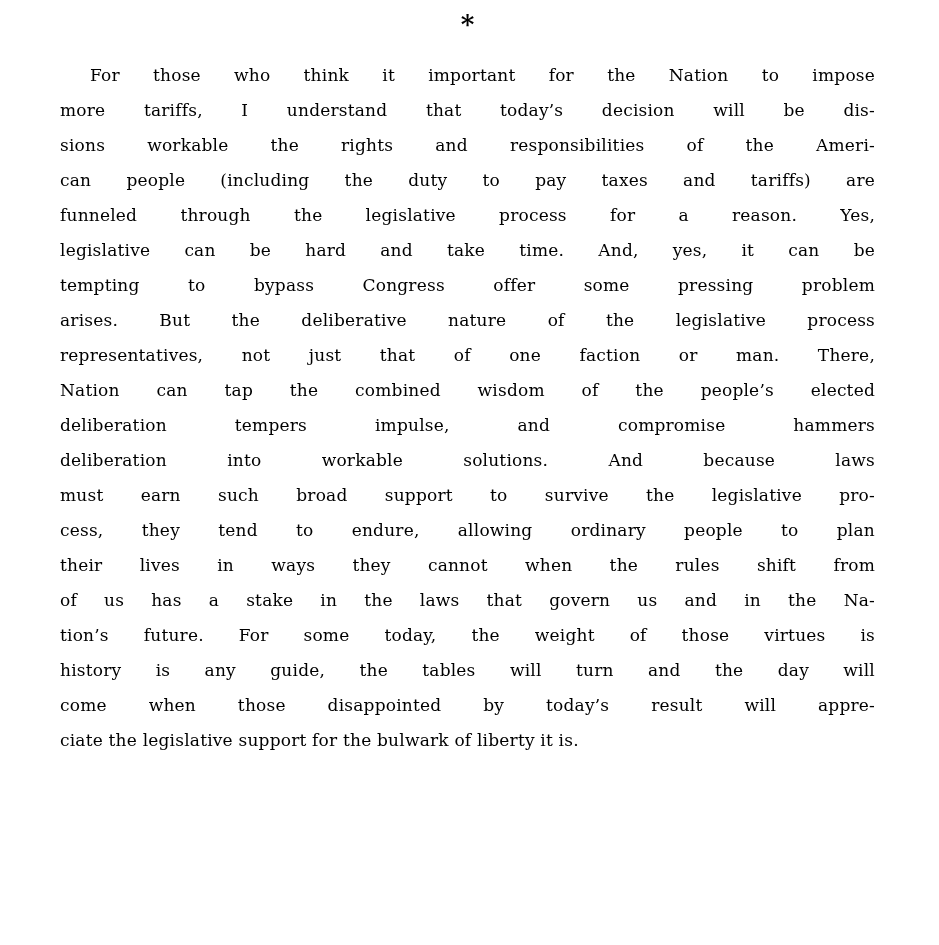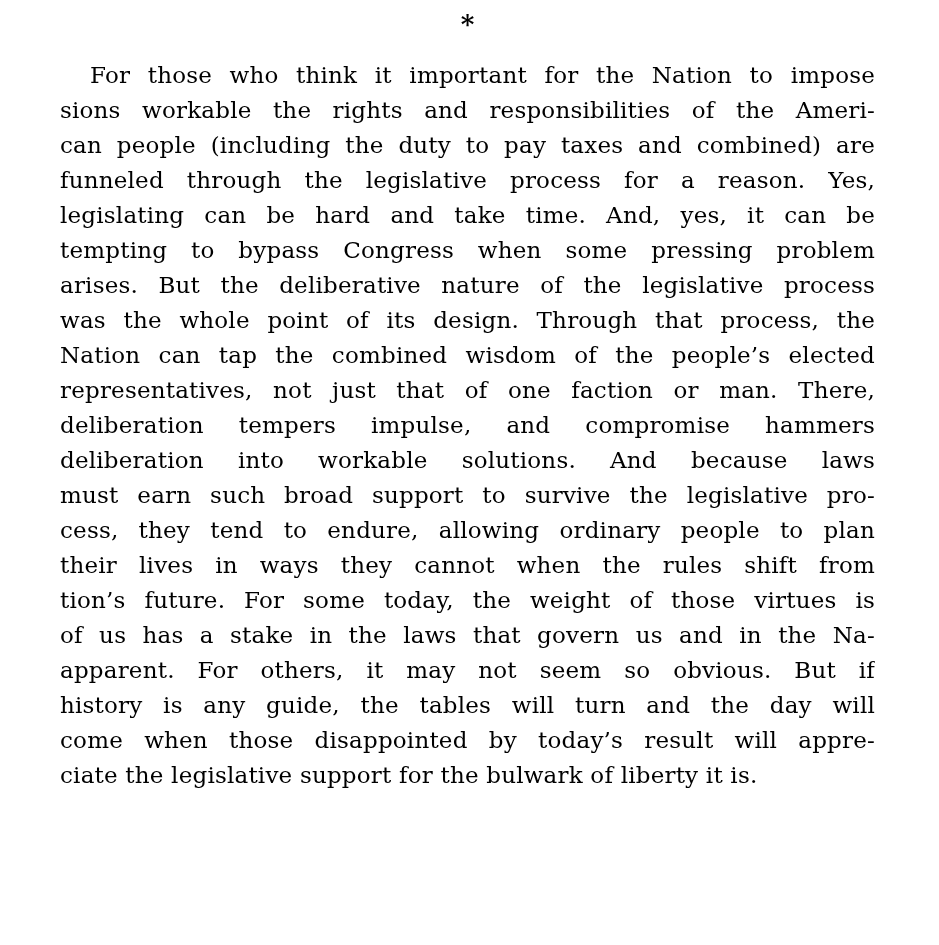--- a/index.html
+++ b/index.html
@@ -20,21 +20,21 @@
   }
   .section-marker {
     text-align: center;
     font-weight: 700;
     font-size: 26px;
     line-height: 36px;
     height: 36px;
     margin-bottom: 13px;
   }
   .paragraph {
-    font-size: 23px;
+    font-size: 17px;
     line-height: 35px;
     letter-spacing: 0.2px;
     margin-top: 16px;
   }
   .text-line {
     text-align: justify;
     text-align-last: justify;
     height: 35px;
     overflow: hidden;
   }
@@ -45,34 +45,33 @@
     text-align-last: left;
   }
 </style>
 </head>
 <body>
 
 <div class="page">
   <div class="section-marker">*</div>
   <div class="paragraph" id="paragraph">
       <div class="text-line first">For those who think it important for the Nation to impose</div>
+      <div class="text-line">more tariffs, I understand that today’s decision will be dis-</div>
       <div class="text-line">sions workable the rights and responsibilities of the Ameri-</div>
-      <div class="text-line">can people (including the duty to pay taxes and combined) are</div>
+      <div class="text-line">can people (including the duty to pay taxes and tariffs) are</div>
       <div class="text-line">funneled through the legislative process for a reason.  Yes,</div>
-      <div class="text-line">legislating can be hard and take time.  And, yes, it can be</div>
-      <div class="text-line">tempting to bypass Congress when some pressing problem</div>
+      <div class="text-line">legislative can be hard and take time.  And, yes, it can be</div>
+      <div class="text-line">tempting to bypass Congress offer some pressing problem</div>
       <div class="text-line">arises.  But the deliberative nature of the legislative process</div>
-      <div class="text-line">was the whole point of its design.  Through that process, the</div>
+      <div class="text-line">representatives, not just that of one faction or man.  There,</div>
       <div class="text-line">Nation can tap the combined wisdom of the people’s elected</div>
-      <div class="text-line">representatives, not just that of one faction or man.  There,</div>
       <div class="text-line">deliberation tempers impulse, and compromise hammers</div>
       <div class="text-line">deliberation into workable solutions.  And because laws</div>
       <div class="text-line">must earn such broad support to survive the legislative pro-</div>
       <div class="text-line">cess, they tend to endure, allowing ordinary people to plan</div>
       <div class="text-line">their lives in ways they cannot when the rules shift from</div>
+      <div class="text-line">of us has a stake in the laws that govern us and in the Na-</div>
       <div class="text-line">tion’s future.  For some today, the weight of those virtues is</div>
-      <div class="text-line">of us has a stake in the laws that govern us and in the Na-</div>
-      <div class="text-line">apparent.  For others, it may not seem so obvious.  But if</div>
       <div class="text-line">history is any guide, the tables will turn and the day will</div>
       <div class="text-line">come when those disappointed by today’s result will appre-</div>
       <div class="text-line last">ciate the legislative support for the bulwark of liberty it is.</div>
     </div>
 </div>
 
 </body></html>

